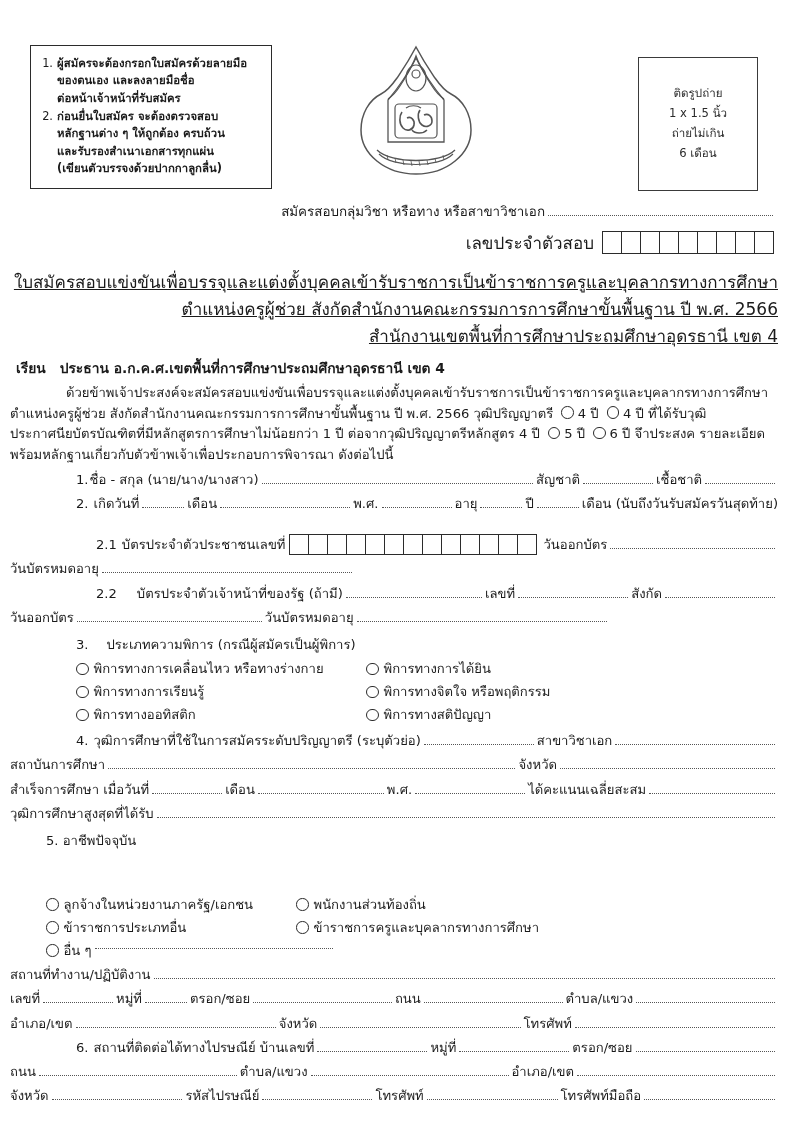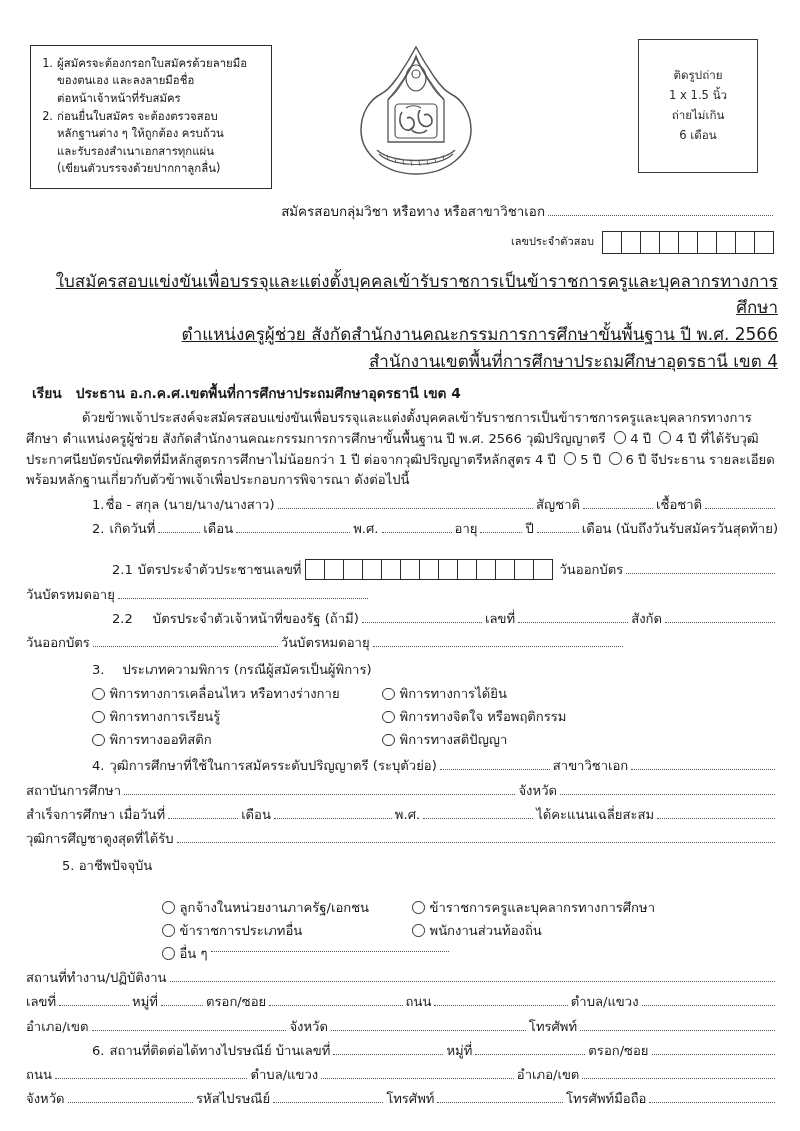--- a/index.html
+++ b/index.html
@@ -45,72 +45,73 @@
     margin-bottom: 1px;
   }
   .instr-num {
     width: 16px;
     flex: none;
     text-align: right;
     padding-right: 4px;
   }
   .instr-text {
     flex: 1;
+    font-weight: bold;
   }
   .instr-text .ln { display: block; }
 
   .emblem {
     position: absolute;
     left: 357px;
     top: 42px;
     width: 118px;
     height: 140px;
   }
 
   .photo-box {
     position: absolute;
     right: 42px;
-    top: 39px;
+    top: 57px;
     width: 118px;
     height: 132px;
     border: 1.5px solid #3a3a3a;
     display: flex;
     flex-direction: column;
     align-items: center;
     justify-content: center;
     font-size: 11.6px;
     line-height: 1.72;
     text-align: center;
     color: #2a2a2a;
   }
 
   
   .body-zone {
-    padding: 0 22px 0 26px;
+    padding: 0 22px 0 10px;
     font-size: 13.1px;
     line-height: 1.46;
   }
 
   .subject-line {
     display: flex;
     align-items: baseline;
     justify-content: flex-end;
     padding-right: 2px;
     margin-top: 2px;
   }
   .subject-line .lbl { white-space: nowrap; font-size: 13.4px; }
 
   .examno-line {
     display: flex;
     align-items: center;
     justify-content: flex-end;
     margin-top: 9px;
     padding-right: 4px;
   }
-  .examno-line .lbl { font-size: 11px; margin-right: 8px; white-space: nowrap; }
+  .examno-line .lbl { font-size: 17px; margin-right: 8px; white-space: nowrap; }
 
   .boxrow { display: flex; border-left: 1.4px solid #2b2b2b; }
   .boxrow .cell {
     width: 19px;
     height: 23px;
     border: 1.4px solid #2b2b2b;
     border-left: none;
     box-sizing: border-box;
   }
   .boxrow.id .cell { width: 19px; height: 21px; }
@@ -191,20 +192,21 @@
     line-height: 1.0;
     height: 23px;
     white-space: nowrap;
   }
 
   .occ-wrap {
     display: flex;
     align-items: flex-start;
     padding-left: 36px;
     margin-top: 4px;
+    flex-direction: column;
   }
   .occ-label { width: 100px; flex: none; font-size: 13.1px; padding-top: 3px; }
   .occ-cols { display: flex; flex: 1; margin-top: 43px; }
   .occ-col-a { width: 250px; }
   .occ-col-b { width: 300px; }
   .occ-other { display: flex; align-items: center; width: 330px; }
 </style>
 </head>
 <body>
 
@@ -302,21 +304,21 @@
     </div>
 
     <div class="salutation">
       <b class="sal-word">เรียน</b><b>ประธาน อ.ก.ค.ศ.เขตพื้นที่การศึกษาประถมศึกษาอุดรธานี เขต 4</b>
     </div>
 
     <div class="para">
       <span class="indent"></span><span>ด้วยข้าพเจ้าประสงค์จะสมัครสอบแข่งขันเพื่อบรรจุและแต่งตั้งบุคคลเข้ารับราชการเป็นข้าราชการครูและบุคลากรทางการศึกษา</span>
       <span>ตำแหน่งครูผู้ช่วย สังกัดสำนักงานคณะกรรมการการศึกษาขั้นพื้นฐาน ปี พ.ศ. 2566 วุฒิปริญญาตรี</span><span class="radio inline"></span><span>4 ปี</span><span class="radio inline"></span><span>4 ปี ที่ได้รับวุฒิ</span>
       <span>ประกาศนียบัตรบัณฑิตที่มีหลักสูตรการศึกษาไม่น้อยกว่า 1 ปี ต่อจากวุฒิปริญญาตรีหลักสูตร 4 ปี</span><span class="radio inline"></span><span>5 ปี</span><span class="radio inline"></span><span>6 ปี</span>
-      <span>จึประธาน</span>
+      <span>จึาประสงค</span>
       <span>รายละเอียดพร้อมหลักฐานเกี่ยวกับตัวข้าพเจ้าเพื่อประกอบการพิจารณา ดังต่อไปนี้</span>
     </div>
 
     <div class="frow ind2">
       <span class="t">1.</span>
       <span class="t" style="margin-left:1px">ชื่อ - สกุล (นาย/นาง/นางสาว)</span>
       <span class="dots"></span>
       <span class="t">สัญชาติ</span>
       <span class="dots w-s"></span>
       <span class="t">เชื้อชาติ</span>
@@ -438,21 +440,21 @@
       <span class="dots w-s"></span>
       <span class="t">เดือน</span>
       <span class="dots"></span>
       <span class="t">พ.ศ.</span>
       <span class="dots w-m"></span>
       <span class="t">ได้คะแนนเฉลี่ยสะสม</span>
       <span class="dots"></span>
     </div>
 
     <div class="frow">
-      <span class="t">วุฒิการศึญชาตูงสุดที่ได้รับ</span>
+      <span class="t">วุฒิการศึกษาสูงสุดที่ได้รับ</span>
       <span class="dots"></span>
     </div>
 
     <div class="occ-wrap">
       <div class="occ-label">
         <span>5.</span>
         <span>อาชีพปัจจุบัน</span>
       </div>
       <div class="occ-cols">
         <div class="occ-col-a">
@@ -466,25 +468,25 @@
           </div>
           <div class="opt occ-other">
             <span class="radio"></span>
             <span>อื่น ๆ</span>
             <span class="dots" style="flex:none;width:238px"></span>
           </div>
         </div>
         <div class="occ-col-b">
           <div class="opt">
             <span class="radio"></span>
-            <span>ข้าราชการครูและบุคลากรทางการศึกษา</span>
+            <span>พนักงานส่วนท้องถิ่น</span>
           </div>
           <div class="opt">
             <span class="radio"></span>
-            <span>พนักงานส่วนท้องถิ่น</span>
+            <span>ข้าราชการครูและบุคลากรทางการศึกษา</span>
           </div>
         </div>
       </div>
     </div>
 
     <div class="frow" style="margin-top:2px">
       <span class="t">สถานที่ทำงาน/ปฏิบัติงาน</span>
       <span class="dots"></span>
     </div>
 

